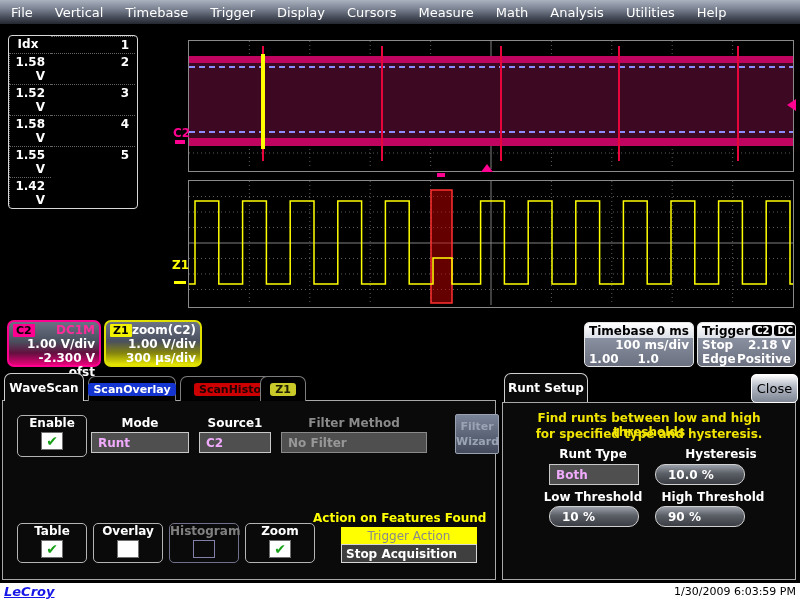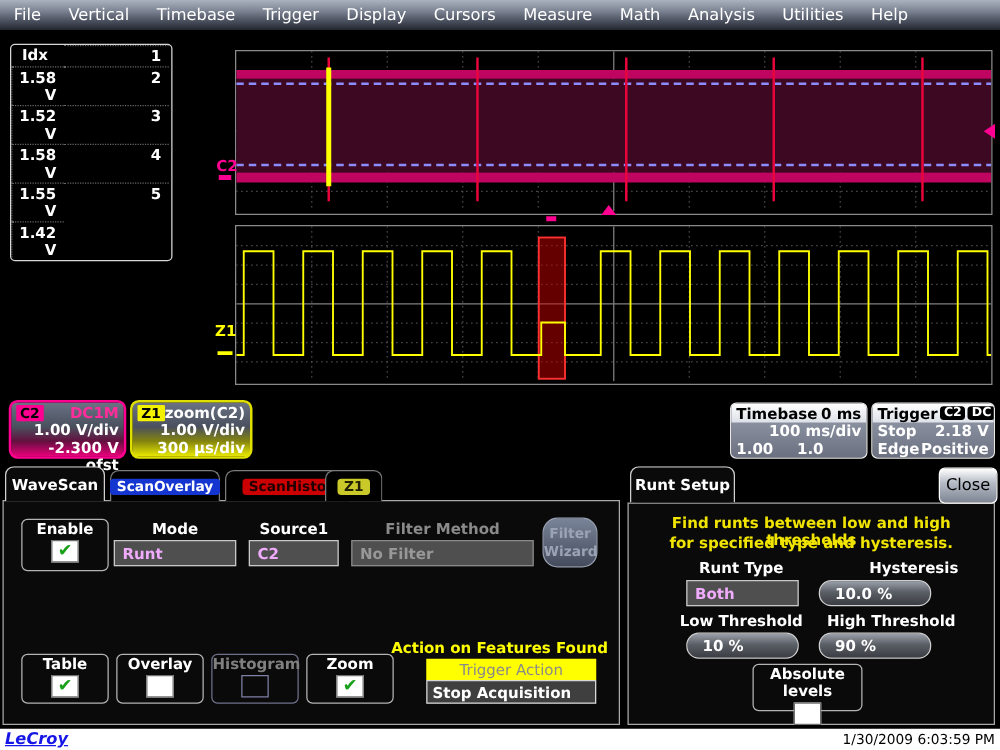--- a/index.html
+++ b/index.html
@@ -78,21 +78,21 @@
   .fld-label.disabled{color:#8a8a8a;}
   .dropdown{position:absolute;height:21px;background:#4f4f4f;border:1px solid #c8c8c8;
     color:#f0abfc;font-size:12px;font-weight:bold;display:flex;align-items:center;
     padding-left:6px;box-sizing:border-box;}
   .dropdown.disabled{color:#989898;border-color:#8a8a8a;}
   .spinner{position:absolute;height:21px;border-radius:10px;border:1px solid #d0d0d0;
     background:linear-gradient(to bottom,#9aa0aa 0%,#5b5f66 45%,#3a3d43 100%);
     color:#fff;font-size:12px;font-weight:bold;display:flex;align-items:center;
     padding-left:12px;box-sizing:border-box;}
 
-  #wizard-btn{position:absolute;left:431px;top:13px;width:44px;height:40px;border-radius:12px;
+  #wizard-btn{position:absolute;left:452px;top:13px;width:44px;height:40px;border-radius:2px;
     border:1px solid #9aa2b2;background:linear-gradient(to bottom,#7a8498 0%,#434b5c 100%);
     color:#9aa4b4;font-size:11px;font-weight:bold;text-align:center;line-height:15px;
     padding-top:4px;box-sizing:border-box;}
   #close-btn{position:absolute;left:751px;top:374px;width:45px;height:27px;border-radius:5px;
     border:1px solid #fff;background:linear-gradient(to bottom,#ffffff 0%,#b8bec8 40%,#7e8694 100%);
     color:#000;font-size:13px;display:flex;align-items:center;justify-content:center;z-index:4;}
 
   #action-label{position:absolute;left:310px;top:110px;width:180px;text-align:left;
     color:#ffff00;font-size:12px;font-weight:bold;}
   #action-trigger{position:absolute;left:338px;top:126px;width:136px;height:17px;background:#ffff00;
@@ -313,32 +313,28 @@
     <span>Runt Setup</span>
   </div>
   <div id="close-btn">Close</div>
 
   <div class="panel-body" id="rs-body">
     <div class="desc-text" style="top:24px;">for specified type and hysteresis.</div>
     <div class="desc-text" style="top:8px;">Find runts between low and high thresholds</div>
 
     <div class="fld-label" style="left:30px;top:44px;width:120px;">Runt Type</div>
     <div class="dropdown" style="left:46px;top:61px;width:90px;">Both</div>
-    <div class="fld-label" style="left:168px;top:44px;width:120px;">Hysteresis</div>
+    <div class="fld-label" style="left:158px;top:44px;width:120px;">Hysteresis</div>
     <div class="spinner" style="left:152px;top:61px;width:90px;">10.0 %</div>
 
     <div class="fld-label" style="left:30px;top:87px;width:120px;">Low Threshold</div>
     <div class="spinner" style="left:46px;top:103px;width:90px;">10 %</div>
     <div class="fld-label" style="left:150px;top:87px;width:120px;">High Threshold</div>
     <div class="spinner" style="left:152px;top:103px;width:90px;">90 %</div>
 
-    <div class="group" style="left:99px;top:128px;width:88px;height:38px;">
-      <div>Absolute levels</div>
-      <div class="checkbox"></div>
-    </div>
   </div>
 
   <div id="footer">
     <span id="lecroy-logo">LeCroy</span>
     <span id="datetime">1/30/2009 6:03:59 PM</span>
   </div>
 
 </div>
 
 </body></html>

